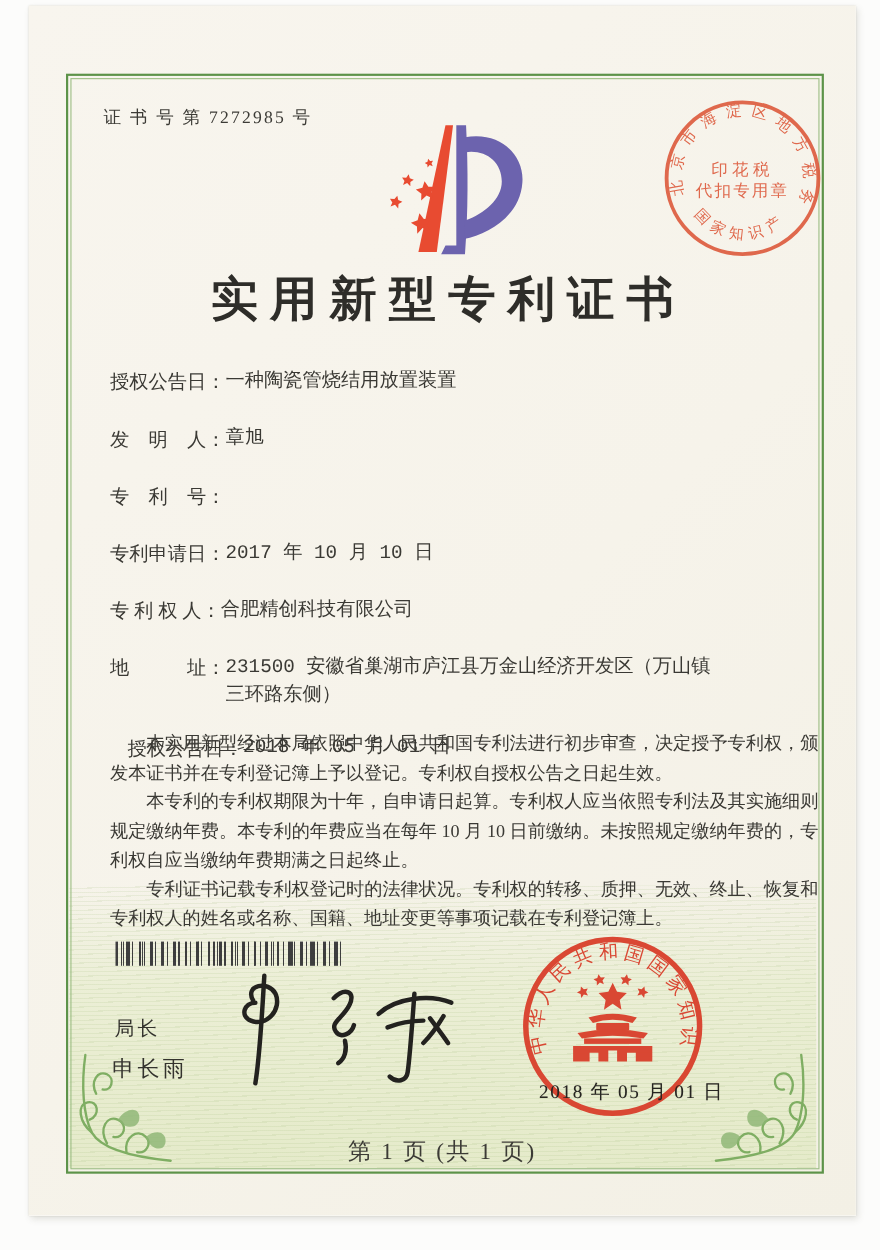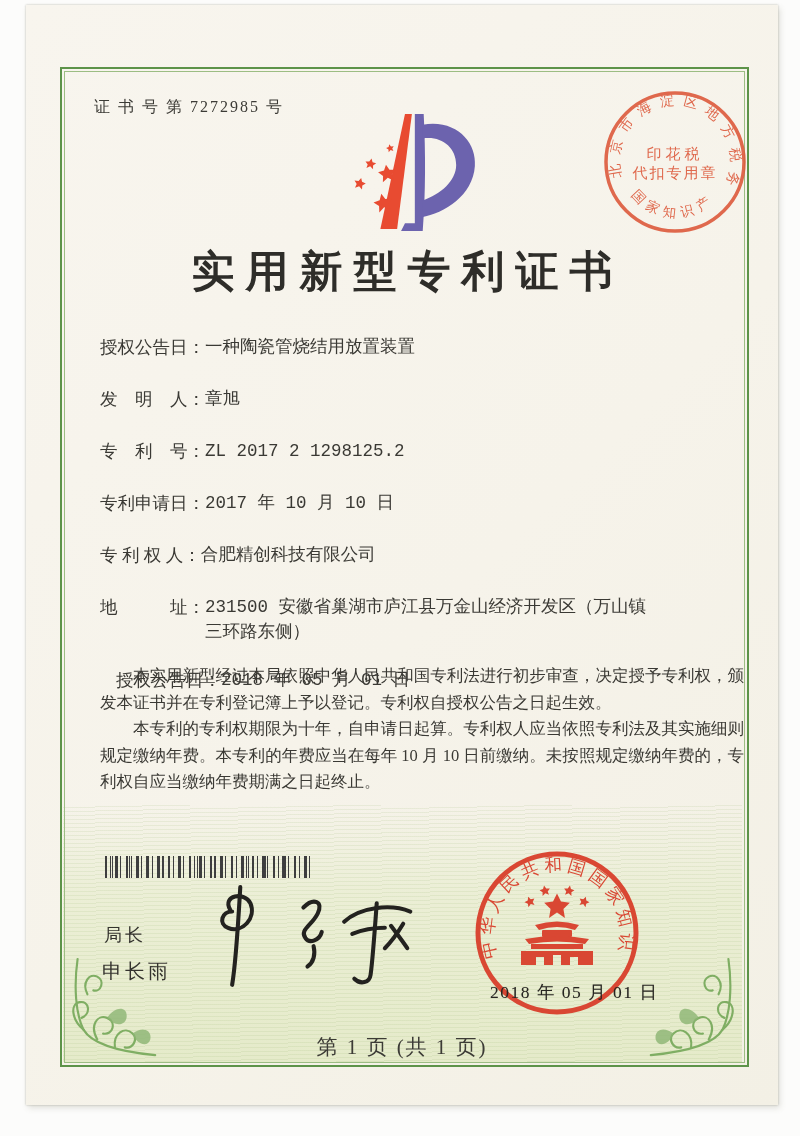--- a/index.html
+++ b/index.html
@@ -154,21 +154,20 @@
     <div class="frow">
       <span class="f-label">授权公告日：</span>
       <span class="f-value">一种陶瓷管烧结用放置装置</span>
     </div>
     <div class="frow">
       <span class="f-label">发　明　人：</span>
       <span class="f-value">章旭</span>
     </div>
     <div class="frow">
       <span class="f-label">专　利　号：</span>
-      <span class="f-value">ZL 2017 2 1298125.2</span>
     </div>
     <div class="frow">
       <span class="f-label">专利申请日：</span>
       <span class="f-value">2017 年 10 月 10 日</span>
     </div>
     <div class="frow">
       <span class="f-label">专 利 权 人：</span>
       <span class="f-value">合肥精创科技有限公司</span>
     </div>
     <div class="frow" style="margin-bottom:23px;">
@@ -180,20 +179,21 @@
       <span class="pair">
         <span class="f-label">授权公告日：</span>
         <span class="f-value">2018 年 05 月 01 日</span>
       </span>
     </div>
   </div>
 
   <div class="body-text">
     <p>本实用新型经过本局依照中华人民共和国专利法进行初步审查，决定授予专利权，颁发本证书并在专利登记簿上予以登记。专利权自授权公告之日起生效。</p>
     <p>本专利的专利权期限为十年，自申请日起算。专利权人应当依照专利法及其实施细则规定缴纳年费。本专利的年费应当在每年 10 月 10 日前缴纳。未按照规定缴纳年费的，专利权自应当缴纳年费期满之日起终止。</p>
+    <p>专利证书记载专利权登记时的法律状况。专利权的转移、质押、无效、终止、恢复和专利权人的姓名或名称、国籍、地址变更等事项记载在专利登记簿上。</p>
   </div>
 
   <div class="barcode"></div>
 
   <div class="sig-title">局长</div>
   <div class="sig-name">申长雨</div>
 
   <svg class="signature" viewBox="0 0 230 110">
     <g stroke="#23221f" stroke-width="4" fill="none" stroke-linecap="round" stroke-linejoin="round">
       <path d="M38,28 C30,14 52,10 58,22 C64,36 50,52 36,46 C26,42 30,30 40,30"></path>

